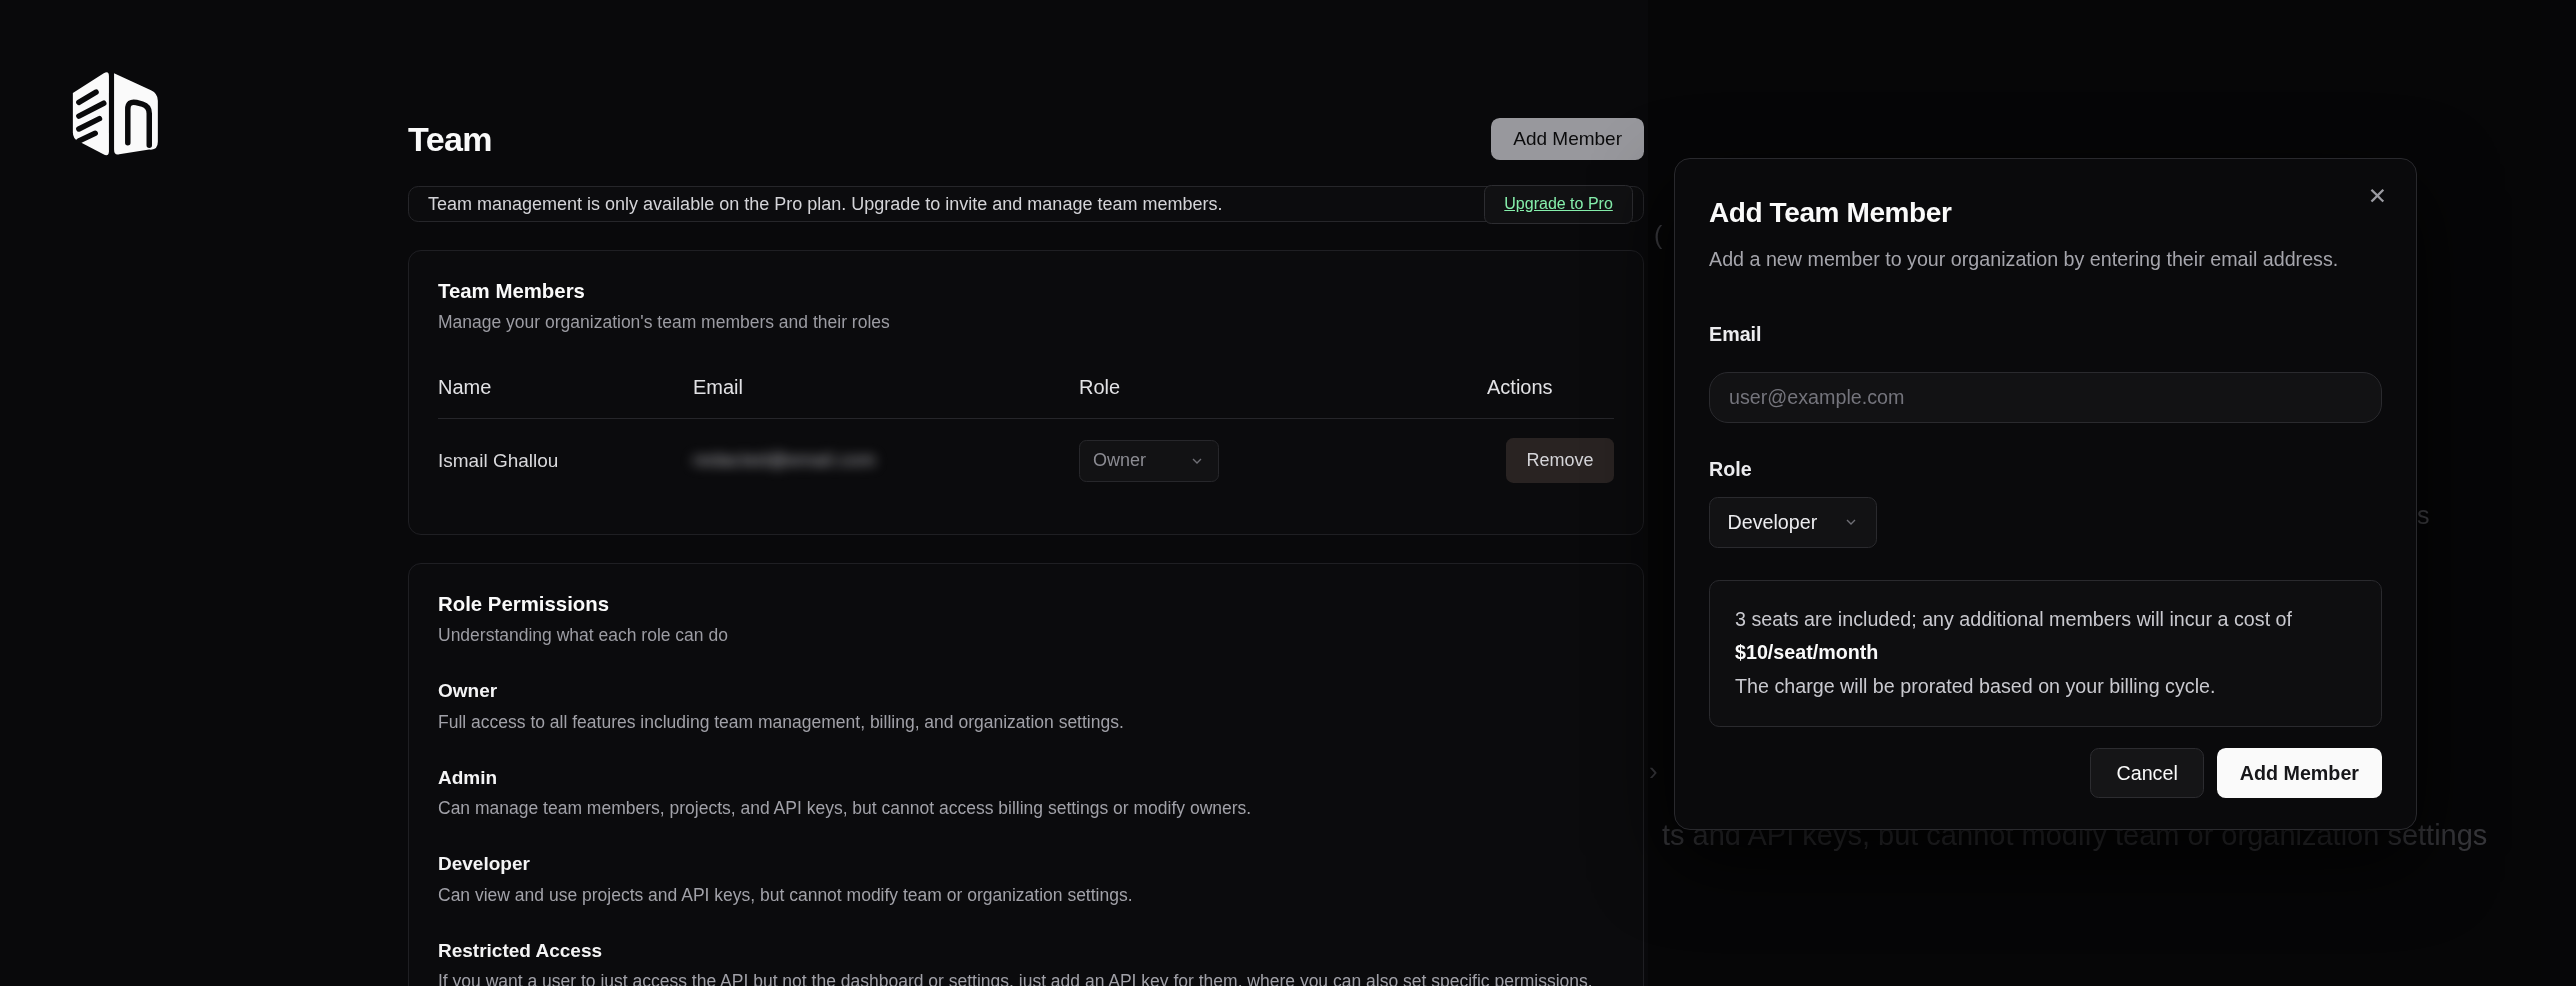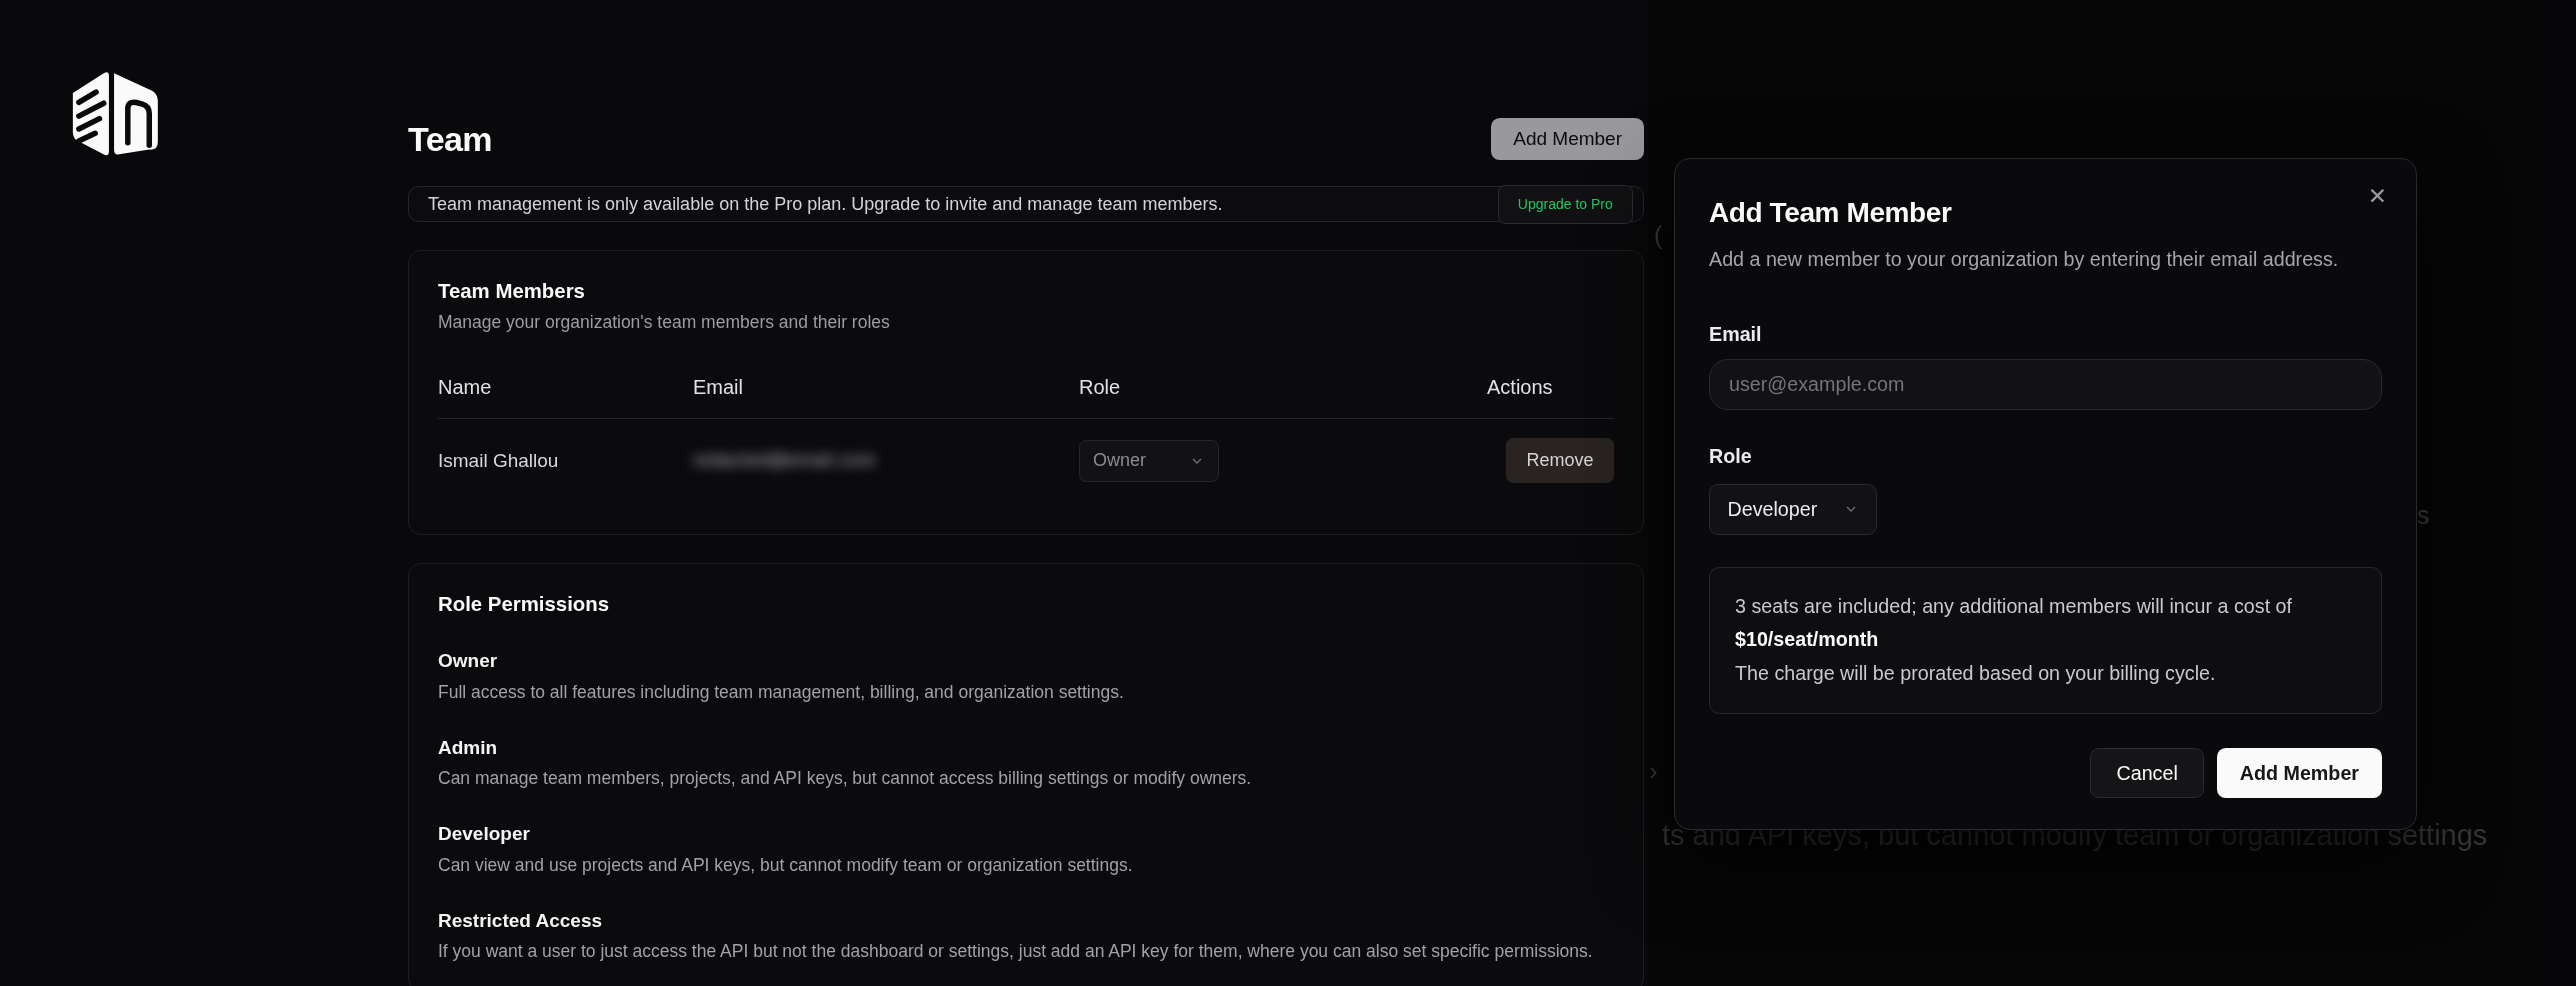--- a/index.html
+++ b/index.html
@@ -31,22 +31,22 @@
   }
 
   .banner {
     margin-top: 26px; height: 36px;
     border: 0.7px solid #26262a; border-radius: 10.2px; background: #0c0c0e;
     display: flex; align-items: center; justify-content: space-between;
     padding: 0 10.2px 0 19px;
   }
   .banner-text { font-size: 18px; color: #d4d4d8; }
   .btn-upgrade {
-    background: #111113; color: #22c55e; border: 0.7px solid #2d2d31;
-    border-radius: 7.3px; height: 39px; padding: 0 19px; font-size: 14px;
+    background: #111113; color: #86efac; border: 0.7px solid #2d2d31;
+    border-radius: 7.3px; height: 39px; padding: 0 19px; font-size: 16px; text-decoration: underline;
   }
 
   .card {
     margin-top: 28px; border: 0.7px solid #1f1f23; background: #0b0b0d;
     border-radius: 13px; padding: 29px;
   }
   .card-title { font-size: 20.4px; font-weight: 600; color: #fafafa; }
   .card-sub { margin-top: 8.7px; font-size: 17.5px; color: #9c9ca3; }
 
   .table { margin-top: 32px; }
@@ -88,21 +88,21 @@
   }
   .modal-close {
     position: absolute; top: 26px; right: 29px; background: none; border: none;
     font-size: 23px; line-height: 1; color: #9b9ba2; cursor: pointer;
   }
   .modal-title { font-size: 28px; font-weight: 700; letter-spacing: -0.4px; color: #fafafa; }
   .modal-desc { margin-top: 16px; font-size: 19.7px; line-height: 1.5; color: #a5a5ac; padding-right: 22px; }
   .field-label { display: block; margin-top: 48px; font-size: 19.7px; font-weight: 600; color: #ececef; }
   .field-label.tight { margin-top: 35px; }
   .input {
-    margin-top: 13px; width: 100%; height: 51px; background: #121214;
+    margin-top: 26px; width: 100%; height: 51px; background: #121214;
     border: 0.7px solid #2a2a2e; border-radius: 19px; padding: 0 19px;
     font-size: 19.7px; color: #e4e4e7; font-family: inherit; outline: none;
   }
   .input::placeholder { color: #74747c; }
   .role-select {
     margin-top: 16px; width: 168px; height: 51px; background: #121214;
     border: 0.7px solid #2a2a2e; border-radius: 8.7px;
     display: flex; align-items: center; justify-content: space-between;
     padding: 0 17.5px; font-size: 19.7px; color: #ececef; cursor: pointer;
   }
@@ -166,20 +166,21 @@
                 <path d="M6 9 L12 15 L18 9"></path>
               </svg>
           </div>
           <button class="btn btn-remove">Remove</button>
         </div>
       </div>
     </section>
 
     <section class="card">
       <div class="card-title">Role Permissions</div>
+      <div class="card-sub">Understanding what each role can do</div>
 
       <div class="role-block">
         <h3>Owner</h3>
         <p>Full access to all features including team management, billing, and organization settings.</p>
       </div>
       <div class="role-block">
         <h3>Admin</h3>
         <p>Can manage team members, projects, and API keys, but cannot access billing settings or modify owners.</p>
       </div>
       <div class="role-block">

